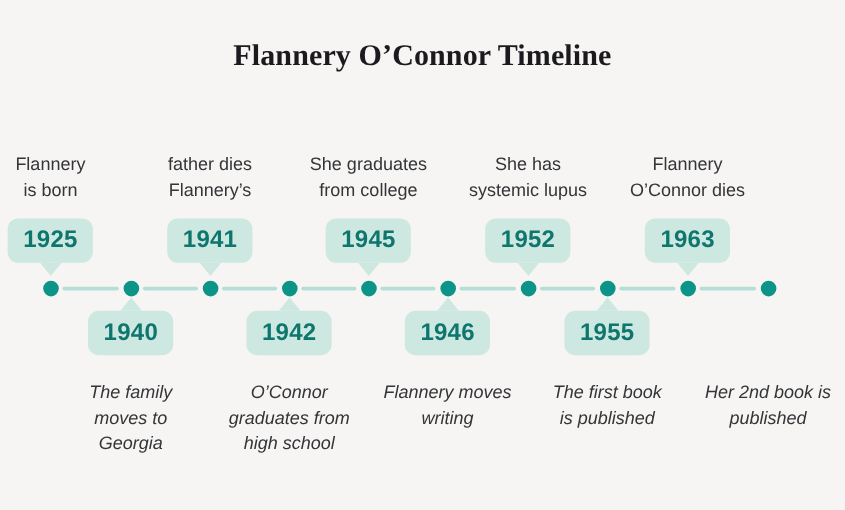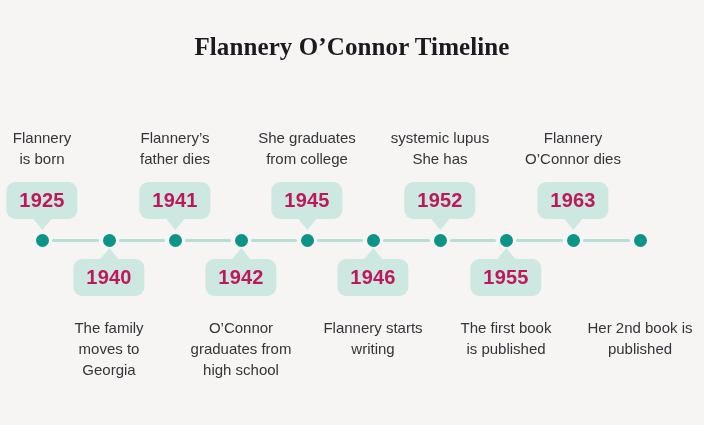--- a/index.html
+++ b/index.html
@@ -68,21 +68,21 @@
   .badge {
     position: absolute;
     left: 50%;
     transform: translateX(-50%);
     background: #cde7e1;
     border-radius: 9px;
     padding: 7px 13px 8px;
     font-size: 20px;
     font-weight: bold;
     line-height: 22px;
-    color: #be185d;
+    color: #0f766e;
     letter-spacing: 0.2px;
     white-space: nowrap;
   }
   .badge::after {
     content: "";
     position: absolute;
     left: 50%;
     margin-left: -9px;
     width: 0;
     height: 0;
@@ -116,20 +116,21 @@
     text-align: center;
     font-size: 15px;
     line-height: 21px;
     color: #333538;
   }
   .event.above .caption {
     bottom: 256px;
   }
   .event.below .caption {
     top: 317px;
+    font-style: italic;
   }
 </style>
 </head>
 <body>
 
 <div id="timeline-title">Flannery O’Connor Timeline</div>
 
 <div id="timeline-axis">
     <div class="axis-line" style="left: 52px; width: 47px; top: 238.5px;"></div>
     <div class="axis-line" style="left: 119px; width: 46px; top: 238.5px;"></div>
@@ -164,51 +165,51 @@
       <div class="badge">1940</div>
       <div class="caption">
         <div>The family</div>
         <div>moves to</div>
         <div>Georgia</div>
       </div>
     </div>
     <div class="event above" style="left: 175px;">
       <div class="badge">1941</div>
       <div class="caption">
+        <div>father dies</div>
         <div>Flannery’s</div>
-        <div>father dies</div>
       </div>
     </div>
     <div class="event below" style="left: 241px;">
       <div class="badge">1942</div>
       <div class="caption">
         <div>O’Connor</div>
         <div>graduates from</div>
         <div>high school</div>
       </div>
     </div>
     <div class="event above" style="left: 307px;">
       <div class="badge">1945</div>
       <div class="caption">
         <div>She graduates</div>
         <div>from college</div>
       </div>
     </div>
     <div class="event below" style="left: 373px;">
       <div class="badge">1946</div>
       <div class="caption">
-        <div>Flannery starts</div>
+        <div>Flannery moves</div>
         <div>writing</div>
       </div>
     </div>
     <div class="event above" style="left: 440px;">
       <div class="badge">1952</div>
       <div class="caption">
+        <div>She has</div>
         <div>systemic lupus</div>
-        <div>She has</div>
       </div>
     </div>
     <div class="event below" style="left: 506px;">
       <div class="badge">1955</div>
       <div class="caption">
         <div>The first book</div>
         <div>is published</div>
       </div>
     </div>
     <div class="event above" style="left: 573px;">

